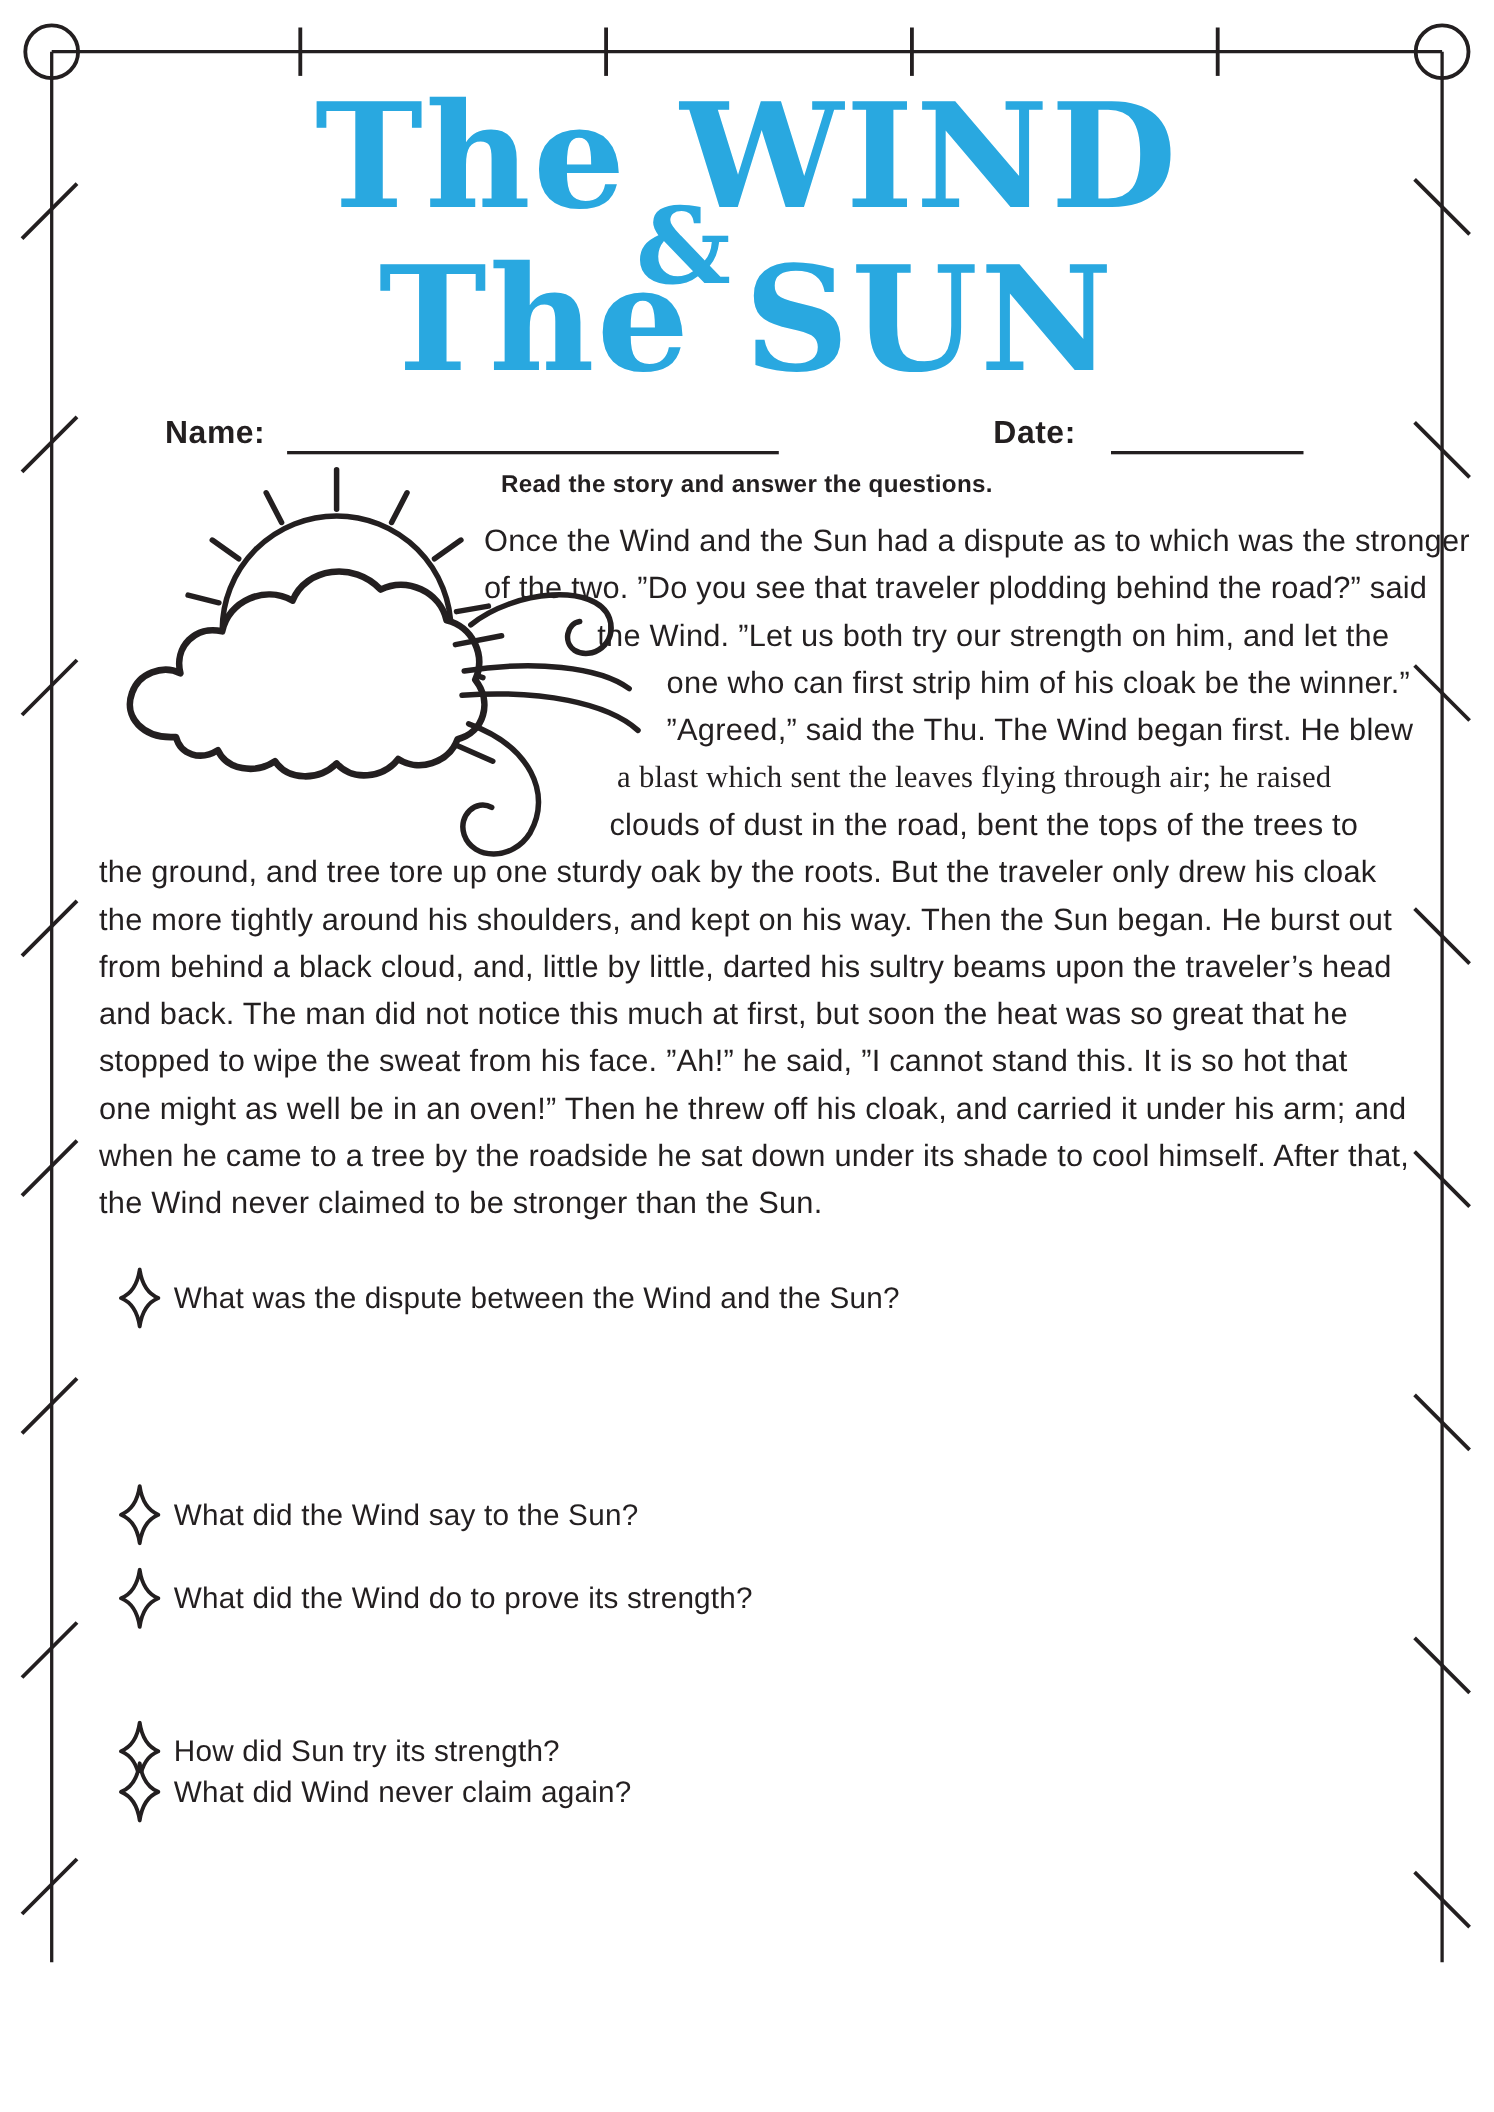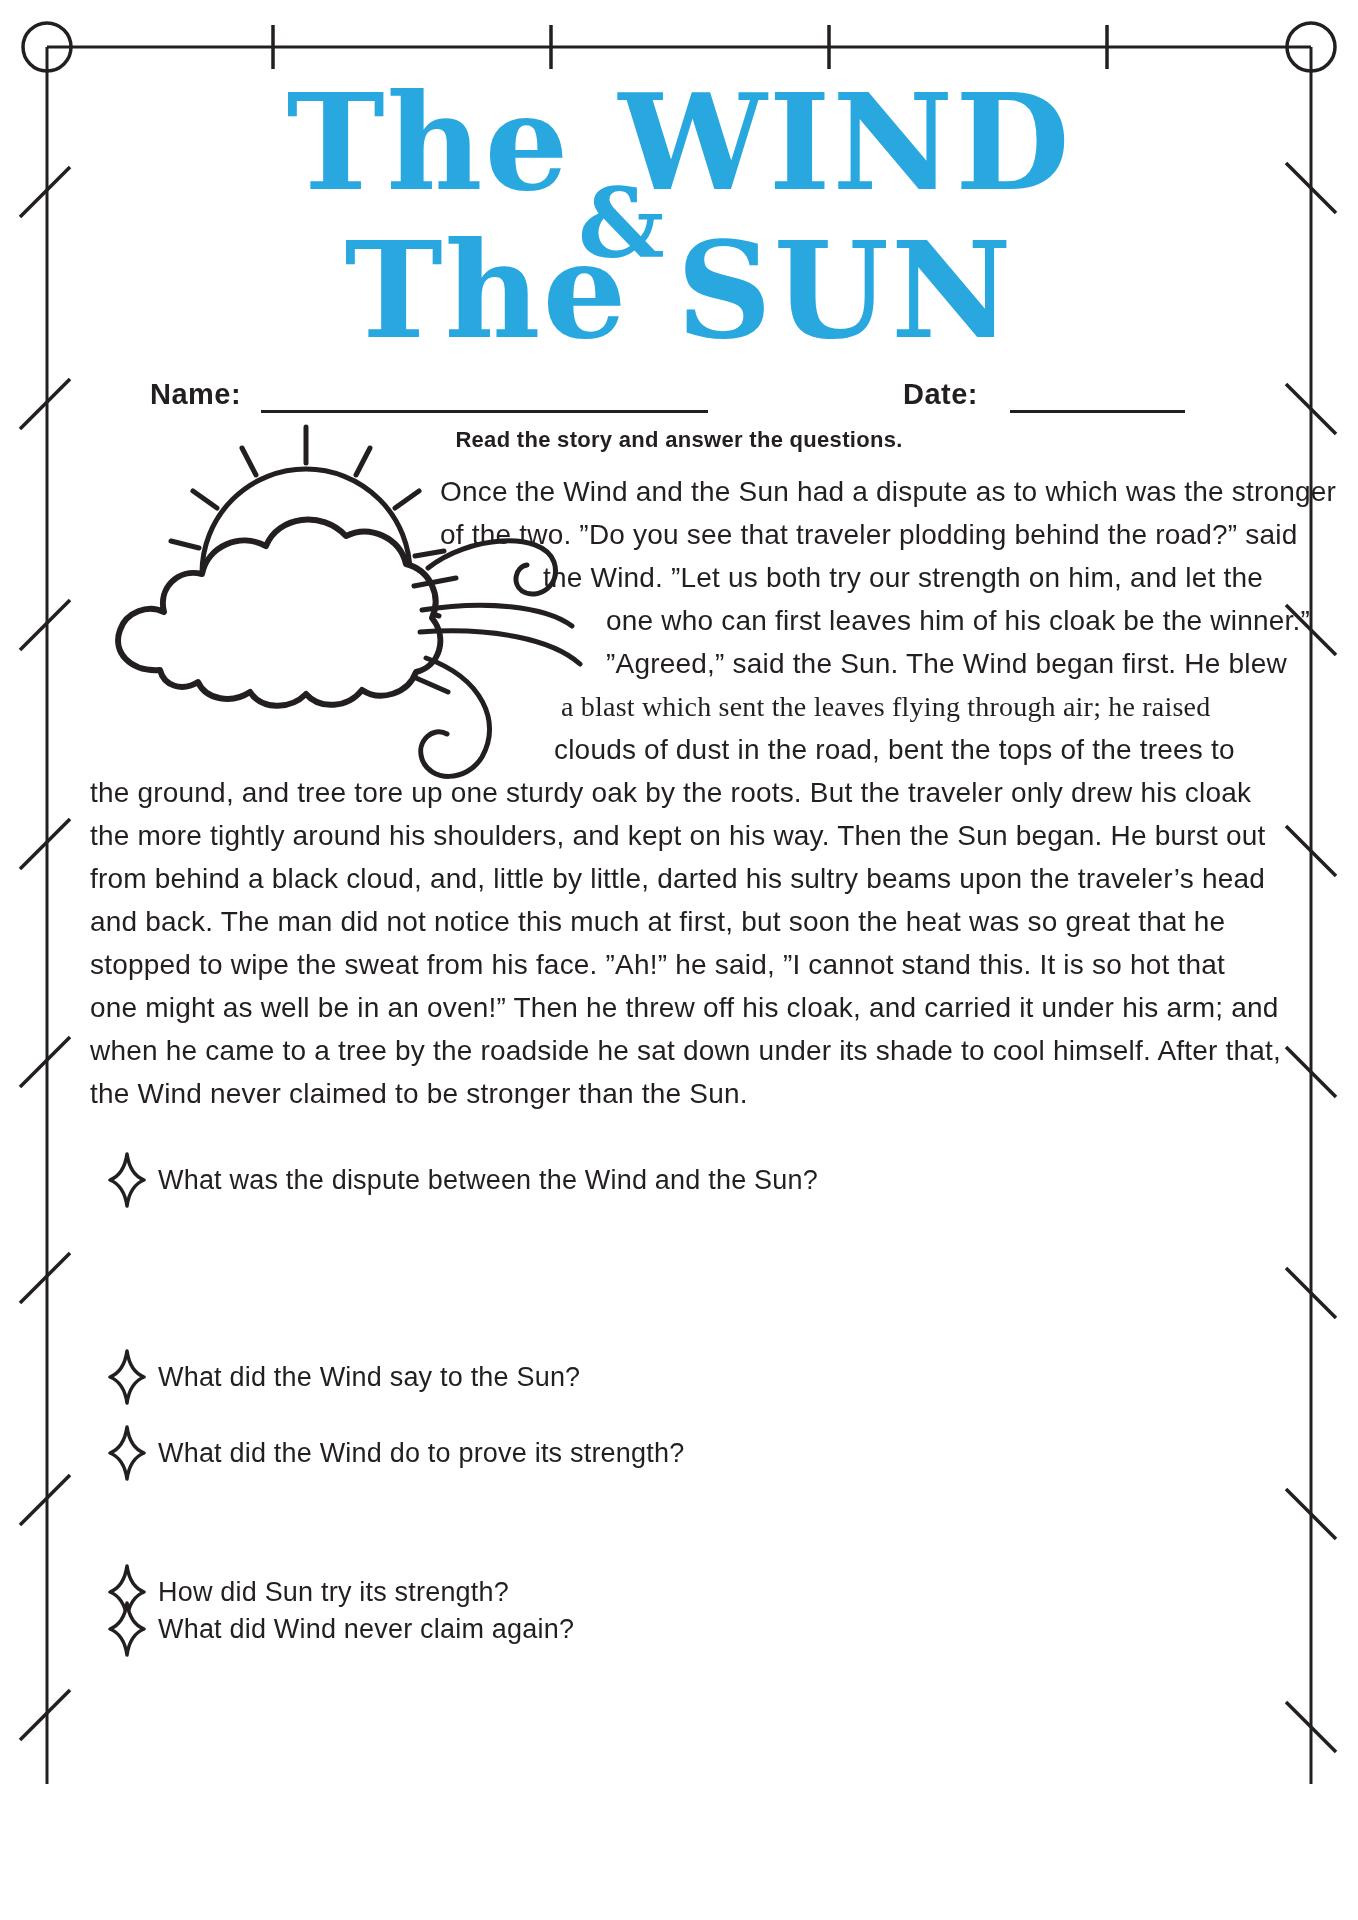--- a/index.html
+++ b/index.html
@@ -172,22 +172,22 @@
       <path d="M326 238 C382 258 402 302 382 337 C366 363 330 362 322 339 C316 321 333 306 347 314"></path>
       <path d="M314 166 L356 158"></path>
       <path d="M316 258 L348 272"></path>
     </g>
   </svg>
 
   <div class="story">
     <div class="story-line">Once the Wind and the Sun had a dispute as to which was the stronger</div>
     <div class="story-line">of the two. ”Do you see that traveler plodding behind the road?” said</div>
     <div class="story-line">the Wind. ”Let us both try our strength on him, and let the</div>
-    <div class="story-line">one who can first leaves him of his cloak be the winner.”</div>
-    <div class="story-line">”Agreed,” said the Sun. The Wind began first. He blew</div>
+    <div class="story-line">one who can first strip him of his cloak be the winner.”</div>
+    <div class="story-line">”Agreed,” said the Thu. The Wind began first. He blew</div>
     <div class="story-line">a blast which sent the leaves flying through air; he raised</div>
     <div class="story-line">clouds of dust in the road, bent the tops of the trees to</div>
     <div class="story-line">the ground, and tree tore up one sturdy oak by the roots. But the traveler only drew his cloak</div>
     <div class="story-line">the more tightly around his shoulders, and kept on his way. Then the Sun began. He burst out</div>
     <div class="story-line">from behind a black cloud, and, little by little, darted his sultry beams upon the traveler’s head</div>
     <div class="story-line">and back. The man did not notice this much at first, but soon the heat was so great that he</div>
     <div class="story-line">stopped to wipe the sweat from his face. ”Ah!” he said, ”I cannot stand this. It is so hot that</div>
     <div class="story-line">one might as well be in an oven!” Then he threw off his cloak, and carried it under his arm; and</div>
     <div class="story-line">when he came to a tree by the roadside he sat down under its shade to cool himself. After that,</div>
     <div class="story-line">the Wind never claimed to be stronger than the Sun.</div>

